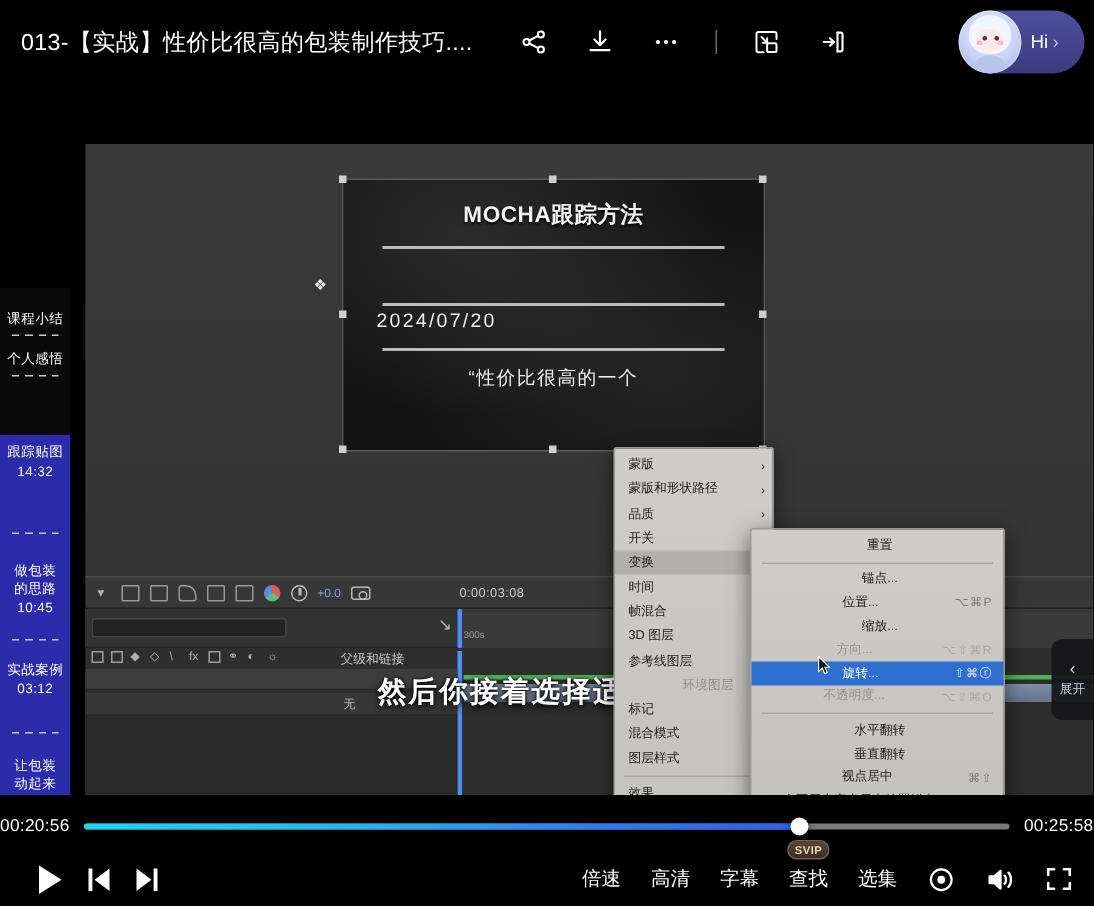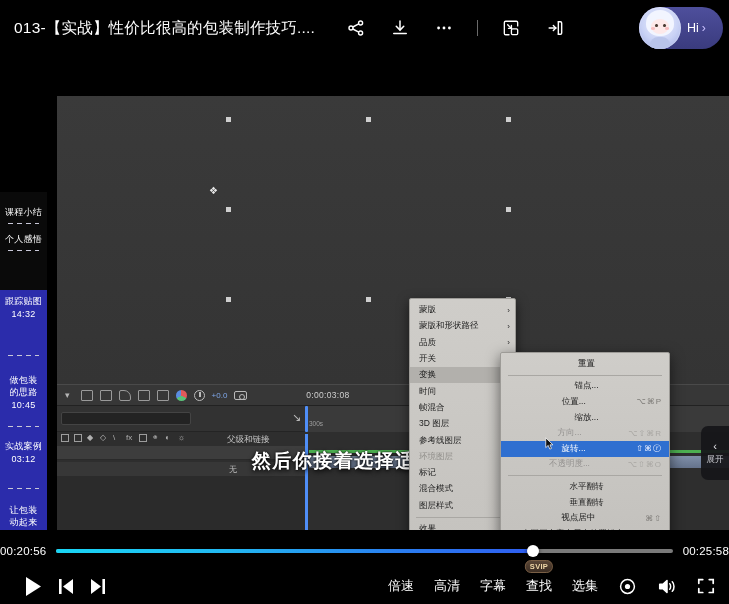--- a/index.html
+++ b/index.html
@@ -172,21 +172,21 @@
     padding:3px 0; z-index:40;
     font-size:8.5px; color:#1d1d1d;
   }
   .ctx .mi {
     height:16.3px; display:flex; align-items:center; padding:0 5px 0 9px;
     white-space:nowrap; cursor:default;
   }
   .ctx .mi .lbl { flex:1; }
   .ctx .mi .arr { color:#2b2b2b; font-size:8px; }
   .ctx .mi.sel { background:#b2b0ac; }
-  .ctx .mi.dis { color:#8f8d89; }
+  .ctx .mi.dis { color:#8f8d89;margin-left:36px; }
   .ctx .sep { height:1px; background:#a9a7a3; margin:3px 6px; }
 
   
   .submenu {
     position:absolute; left:500px; top:256px; width:170px;
     background:linear-gradient(180deg,#cfcdc9,#c3c1bd);
     border:1px solid #9d9b97; border-radius:2px;
     box-shadow:0 4px 14px rgba(0,0,0,.55);
     padding:3px 0; z-index:45;
     font-size:8.5px; color:#1b1b1b;
@@ -337,20 +337,29 @@
       </div>
       <div class="hi"><span>Hi</span><span class="chev">›</span></div>
     </div>
   </div>
 
   <div class="stage">
 
     <div class="ae">
       <div class="ae-comp">
 
+        <div class="ae-canvas">
+          <div class="canvas-noise"></div>
+          <div class="mocha-title">MOCHA跟踪方法</div>
+          <div class="rule r1"></div>
+          <div class="rule r2"></div>
+          <div class="rule r3"></div>
+          <div class="mocha-date">2024/07/20</div>
+          <div class="mocha-quote">“性价比很高的一个</div>
+        </div>
         <div class="anchor">❖</div>
 
         <div class="handle h-tl"></div>
         <div class="handle h-tm"></div>
         <div class="handle h-tr"></div>
         <div class="handle h-ml"></div>
         <div class="handle h-mr"></div>
         <div class="handle h-bl"></div>
         <div class="handle h-bm"></div>
         <div class="handle h-br"></div>

